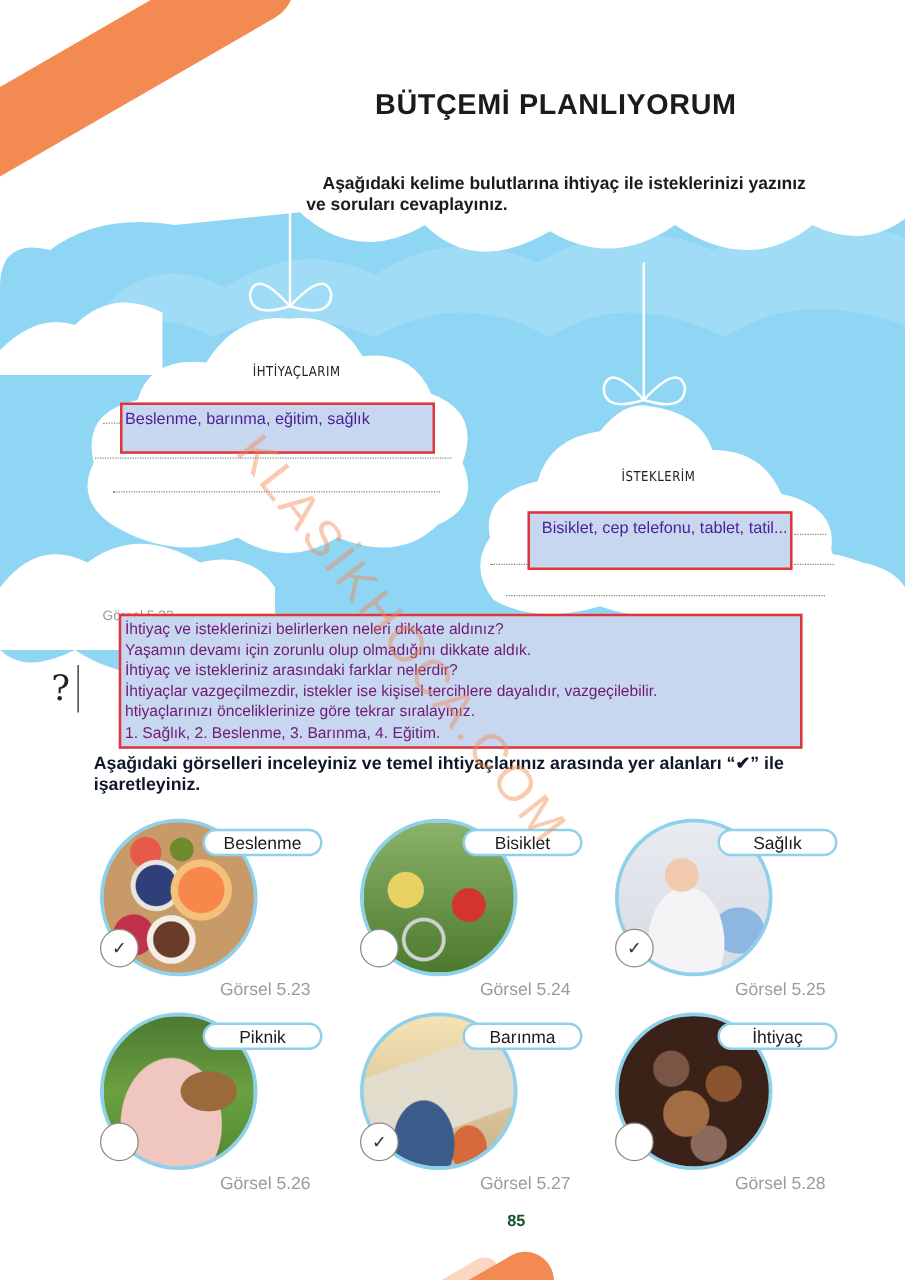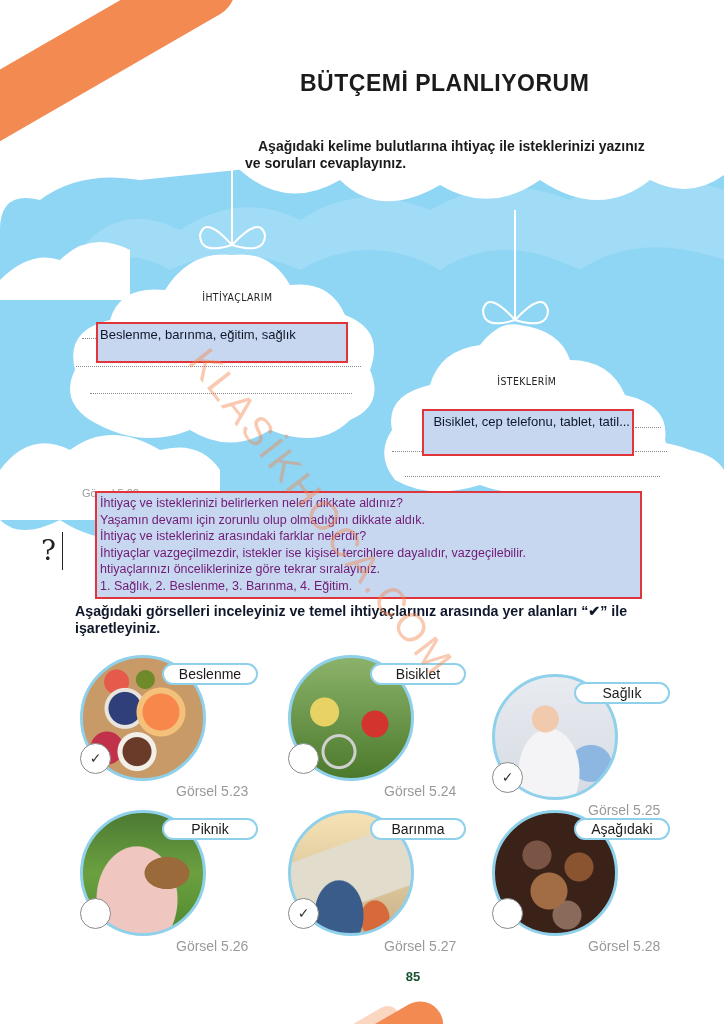--- a/index.html
+++ b/index.html
@@ -13,21 +13,21 @@
   .banner-label { position:absolute; left:108px; top:88px; color:#ffffff; font-weight:bold; font-size:13px; letter-spacing:1.5px; transform:rotate(-30deg); transform-origin:left top; white-space:nowrap; }
   .gears { position:absolute; left:38px; top:134px; width:60px; height:40px; }
 
   .title { position:absolute; left:300px; top:70px; width:350px; text-align:left; font-weight:bold; font-size:23px; letter-spacing:0.5px; color:#1b1b1b; }
   .intro { position:absolute; left:252px; top:118px; width:400px; font-weight:bold; font-size:14px; line-height:17px; color:#1b1b1b; }
   .intro .l1 { display:block; text-indent:6px;margin-top:20px; }
   .intro .l2 { display:block; margin-left:-7px; }
 
   .cloud-title { position:absolute; font-family:"DejaVu Sans", sans-serif; font-size:11px; letter-spacing:0.5px; color:#222; transform:scaleX(0.85); }
 
-  .answer-box { position:absolute; background:#c7d7ef; border:2px solid #e0353b; box-sizing:border-box; font-size:13px; color:#0f172a; padding:3px 2px; line-height:16px; }
+  .answer-box { position:absolute; background:#c7d7ef; border:2px solid #e0353b; box-sizing:border-box; font-size:13px; color:#4c1d95; padding:3px 2px; line-height:16px; }
   .dots { position:absolute; border-bottom:1px dotted #888; height:0; }
 
   .caption { position:absolute; font-size:11px; color:#9a9a9a; }
 
   .qmark { position:absolute; left:41px; top:534px; font-family:"DejaVu Serif", serif; font-size:28px; color:#222; }
   .qbar { position:absolute; left:62px; top:532px; width:1px; height:38px; background:#222; }
   .qa-box { position:absolute; left:95px; top:491px; width:547px; height:108px; background:#c7d7ef; border:2px solid #e0353b; box-sizing:border-box; padding:2px 3px; font-size:12.5px; line-height:16.6px; color:#701a75; }
   .qa-box div { white-space:nowrap; }
 
   .instr2 { position:absolute; left:75px; top:603px; width:580px; font-weight:bold; font-size:14.2px; line-height:17px; color:#0f172a; }
@@ -131,21 +131,21 @@
   <div class="tcap">Görsel 5.23</div>
 </div>
 
 <div class="tile" style="left:280px; top:655px;">
   <div class="photo" style="background:radial-gradient(circle at 40% 78%, transparent 0 14px, #d0d0d0 15px 17px, transparent 18px), radial-gradient(circle at 70% 55%, #d3342e 0 13px, transparent 14px), radial-gradient(circle at 28% 45%, #e9d264 0 14px, transparent 15px), linear-gradient(#8bb26a, #4c7a2c);"></div>
   <div class="pill">Bisiklet</div>
   <div class="check"></div>
   <div class="tcap">Görsel 5.24</div>
 </div>
 
-<div class="tile" style="left:484px; top:674px;">
+<div class="tile" style="left:484px; top:655px;">
   <div class="photo" style="background:radial-gradient(circle at 42% 35%, #f1c9ad 0 13px, transparent 14px), radial-gradient(ellipse at 45% 80%, #f4f4f6 0 30px, transparent 31px), radial-gradient(ellipse at 80% 72%, #8db6e0 0 20px, transparent 21px), linear-gradient(#e8ebf0, #d6dbe3);"></div>
   <div class="pill">Sağlık</div>
   <div class="check">✓</div>
   <div class="tcap">Görsel 5.25</div>
 </div>
 
 <div class="tile" style="left:72px; top:810px;">
   <div class="photo" style="background:radial-gradient(ellipse at 70% 50%, #9a6a3a 0 22px, transparent 23px), radial-gradient(ellipse at 45% 72%, #f0c7c0 0 40px, transparent 41px), linear-gradient(#4c7a32, #6ba040 50%, #4f8a2e);"></div>
   <div class="pill">Piknik</div>
   <div class="check"></div>
@@ -154,21 +154,21 @@
 
 <div class="tile" style="left:280px; top:810px;">
   <div class="photo" style="background:linear-gradient(transparent 55%, rgba(0,0,0,0) 55%), radial-gradient(ellipse at 40% 85%, #3a5c8a 0 24px, transparent 25px), radial-gradient(ellipse at 70% 88%, #d66a3a 0 14px, transparent 15px), linear-gradient(160deg, transparent 30%, #e2dccc 31% 70%, transparent 71%), linear-gradient(#f5e3b5, #c9b088);"></div>
   <div class="pill">Barınma</div>
   <div class="check">✓</div>
   <div class="tcap">Görsel 5.27</div>
 </div>
 
 <div class="tile" style="left:484px; top:810px;">
   <div class="photo" style="background:radial-gradient(circle at 35% 35%, #7a5444 0 14px, transparent 15px), radial-gradient(circle at 45% 65%, #a26c44 0 18px, transparent 19px), radial-gradient(circle at 70% 45%, #8a5430 0 14px, transparent 15px), radial-gradient(circle at 60% 85%, #8a6a5a 0 14px, transparent 15px), #3a2218;"></div>
-  <div class="pill">Aşağıdaki</div>
+  <div class="pill">İhtiyaç</div>
   <div class="check"></div>
   <div class="tcap">Görsel 5.28</div>
 </div>
 
 <div class="pagenum-bar1"></div>
 <div class="pagenum-bar2"></div>
 <div class="pagenum">85</div>
 
 <div class="watermark" style="left:215px; top:340px;">KLASİKHOCA.COM</div>
 

